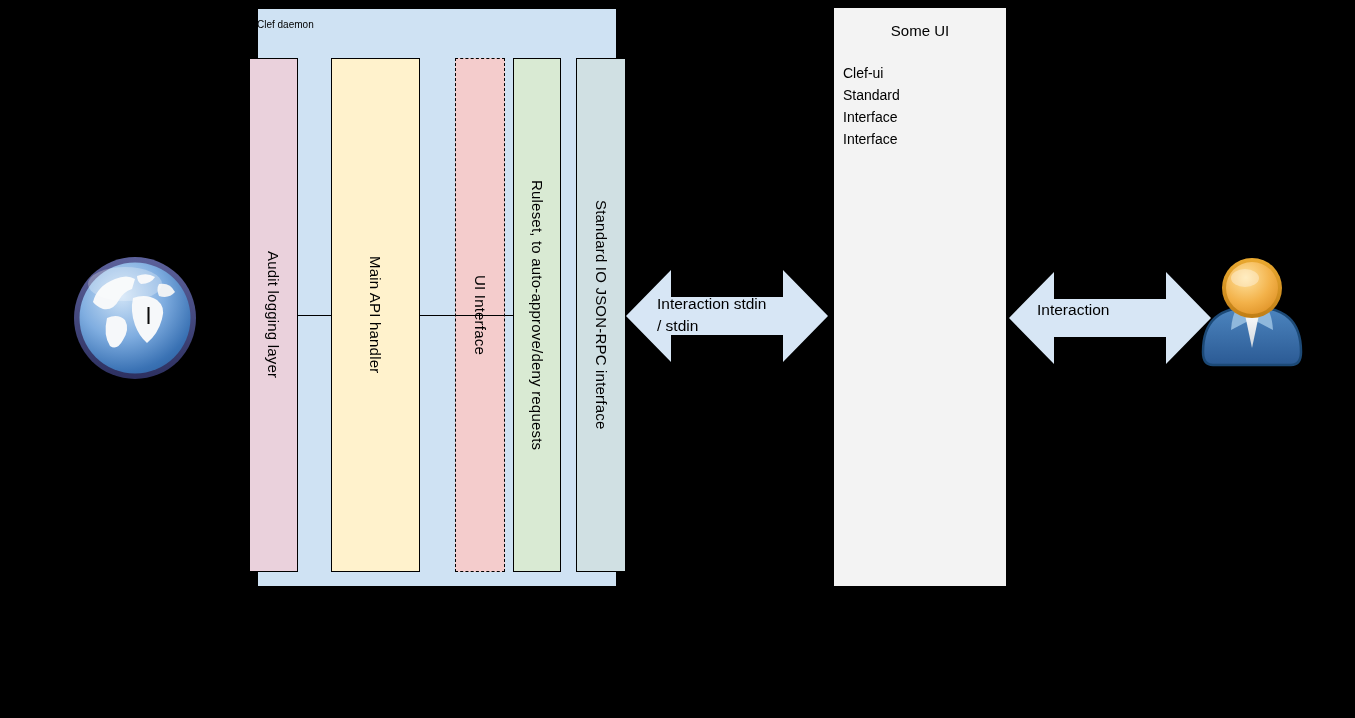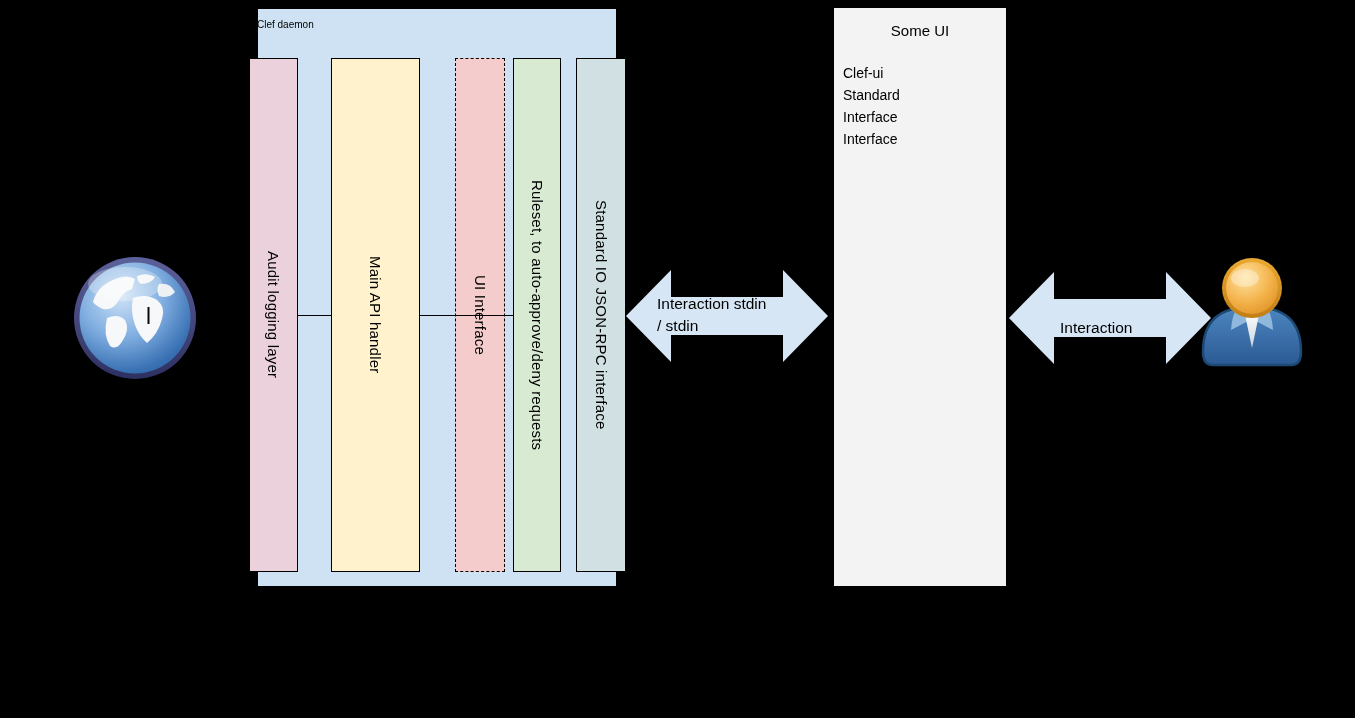--- a/index.html
+++ b/index.html
@@ -51,21 +51,21 @@
   }
   .someui-list{
     left:843px;top:62px;width:158px;
     font-size:14px;line-height:22px;
   }
 
   
   .arrow-svg{display:block;}
   .arrow-label{font-size:15.5px;line-height:22px;white-space:nowrap;}
   .arrow-left-label{left:657px;top:293px;}
-  .arrow-right-label{left:1037px;top:317px;margin-left:23px;}
+  .arrow-right-label{left:1037px;top:299px;}
 
   .globe-wrap{left:73px;top:256px;width:124px;height:124px;}
   .person-wrap{left:1200px;top:256px;width:104px;height:112px;}
 </style>
 </head>
 <body style="background: rgb(0, 0, 0);">
 
 <div id="stage">
 
   <div class="abs globe-wrap">

